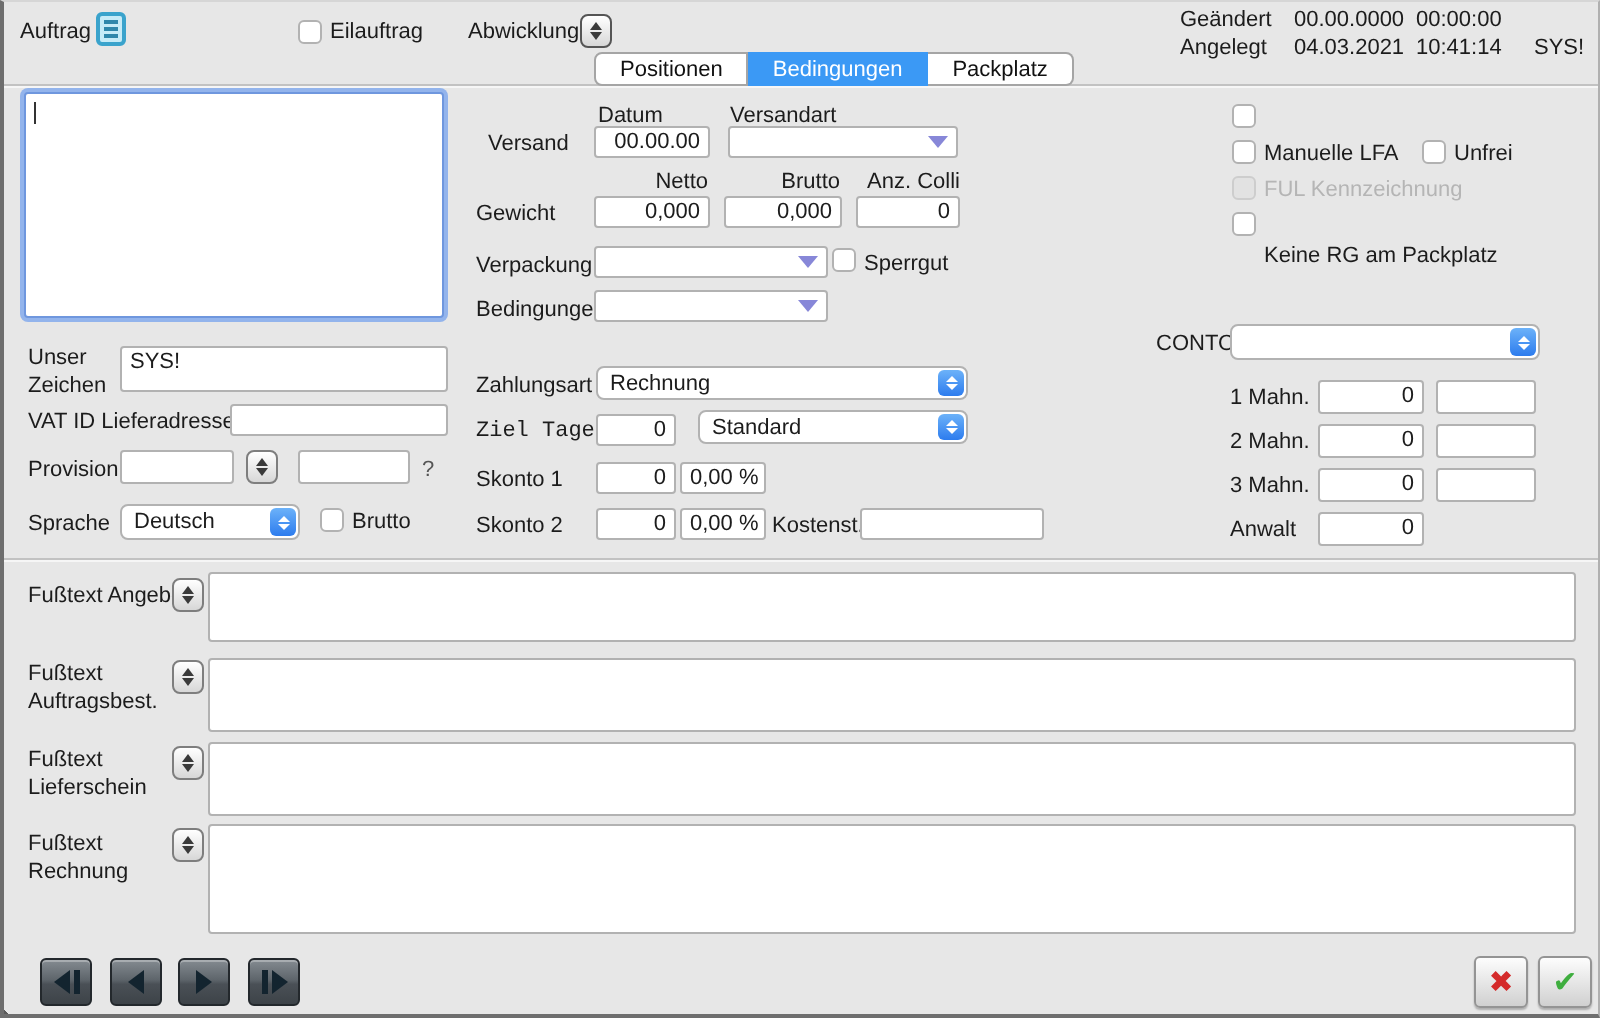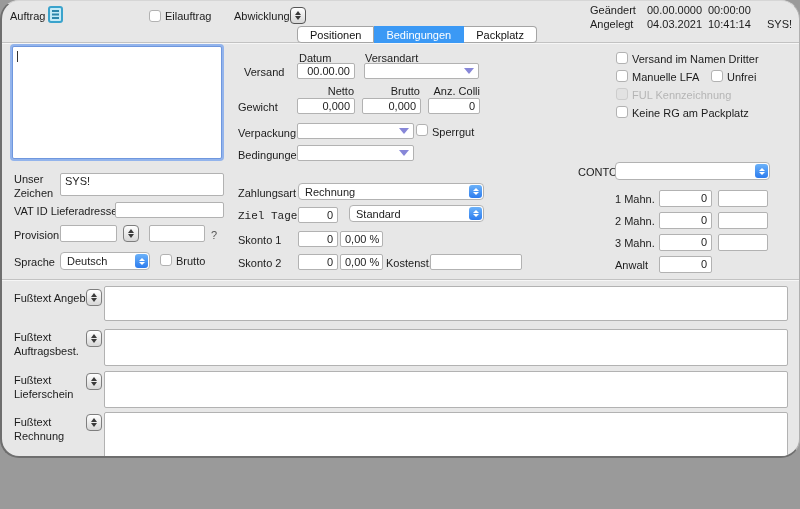--- a/index.html
+++ b/index.html
@@ -1,22 +1,22 @@
 <!DOCTYPE html>
 <html><head>
 <meta charset="utf-8">
 <style>
   * { margin:0; padding:0; box-sizing:border-box; }
   html,body { background:#9a9a9a; }
   body { font-family:"Liberation Sans","DejaVu Sans",sans-serif; }
   #win {
-    position:relative; width:800px; height:458px; background:#e7e7e7;
+    position:relative; width:800px; height:509px; background:#e7e7e7;
     border-left:2px solid #6e6e6e; border-bottom:2px solid #6e6e6e;
     border-right:1px solid #b0b0b0; border-top:1px solid #d6d6d6;
-    overflow:hidden; font-size:11px; color:#1c1c1c;border-radius:19px;
+    overflow:hidden; font-size:11px; color:#1c1c1c;
   }
   .lbl { position:absolute; font-size:11px; color:#1c1c1c; line-height:1.25; white-space:nowrap; }
   .wrap { white-space:normal; }
   .dim { color:#b5b5b5; }
   .fld { position:absolute; background:#fff; border:1px solid #b2b2b2; border-radius:2px;
          font-size:11px; padding:1px 4px; overflow:hidden; white-space:nowrap; line-height:12px; }
   .rt { text-align:right; }
   .chk { position:absolute; width:12px; height:12px; background:#fff;
          border:1px solid #b2b2b2; border-radius:3px; }
   .chk.dis { background:#e2e2e2; border-color:#cdcdcd; }
@@ -182,32 +182,31 @@
   <div class="fld rt" style="left:296px; top:230px; width:40px; height:16px;">0</div>
   <div class="fld rt" style="left:338px; top:230px; width:43px; height:16px;">0,00 %</div>
 
   <div class="lbl" style="left:236px; top:256px;">Skonto 2</div>
   <div class="fld rt" style="left:296px; top:253px; width:40px; height:16px;">0</div>
   <div class="fld rt" style="left:338px; top:253px; width:43px; height:16px;">0,00 %</div>
   <div class="lbl" style="left:384px; top:256px;">Kostenst.</div>
   <div class="fld" style="left:428px; top:253px; width:92px; height:16px;"></div>
 
   <span class="chk" style="left:614px; top:51px;"></span>
-  <div class="lbl" style="left:630px; top:52px;">Versand im Namen Dritter</div>
 
   <span class="chk" style="left:614px; top:69px;"></span>
   <div class="lbl" style="left:630px; top:70px;">Manuelle LFA</div>
   <span class="chk" style="left:709px; top:69px;"></span>
   <div class="lbl" style="left:725px; top:70px;">Unfrei</div>
 
   <span class="chk dis" style="left:614px; top:87px;"></span>
   <div class="lbl dim" style="left:630px; top:88px;">FUL Kennzeichnung</div>
 
   <span class="chk" style="left:614px; top:105px;"></span>
-  <div class="lbl" style="left:630px; top:106px;">Keine RG am Packplatz</div>
+  <div class="lbl" style="left:630px; top:121px;">Keine RG am Packplatz</div>
 
   <div class="lbl" style="left:576px; top:165px;">CONTO</div>
   <div class="popup" style="left:613px; top:161px; width:155px; height:18px;">
     <span></span>
     <span class="pstep">
         <span class="tuw"></span>
         <span class="tdw"></span>
       </span>
   </div>
 

